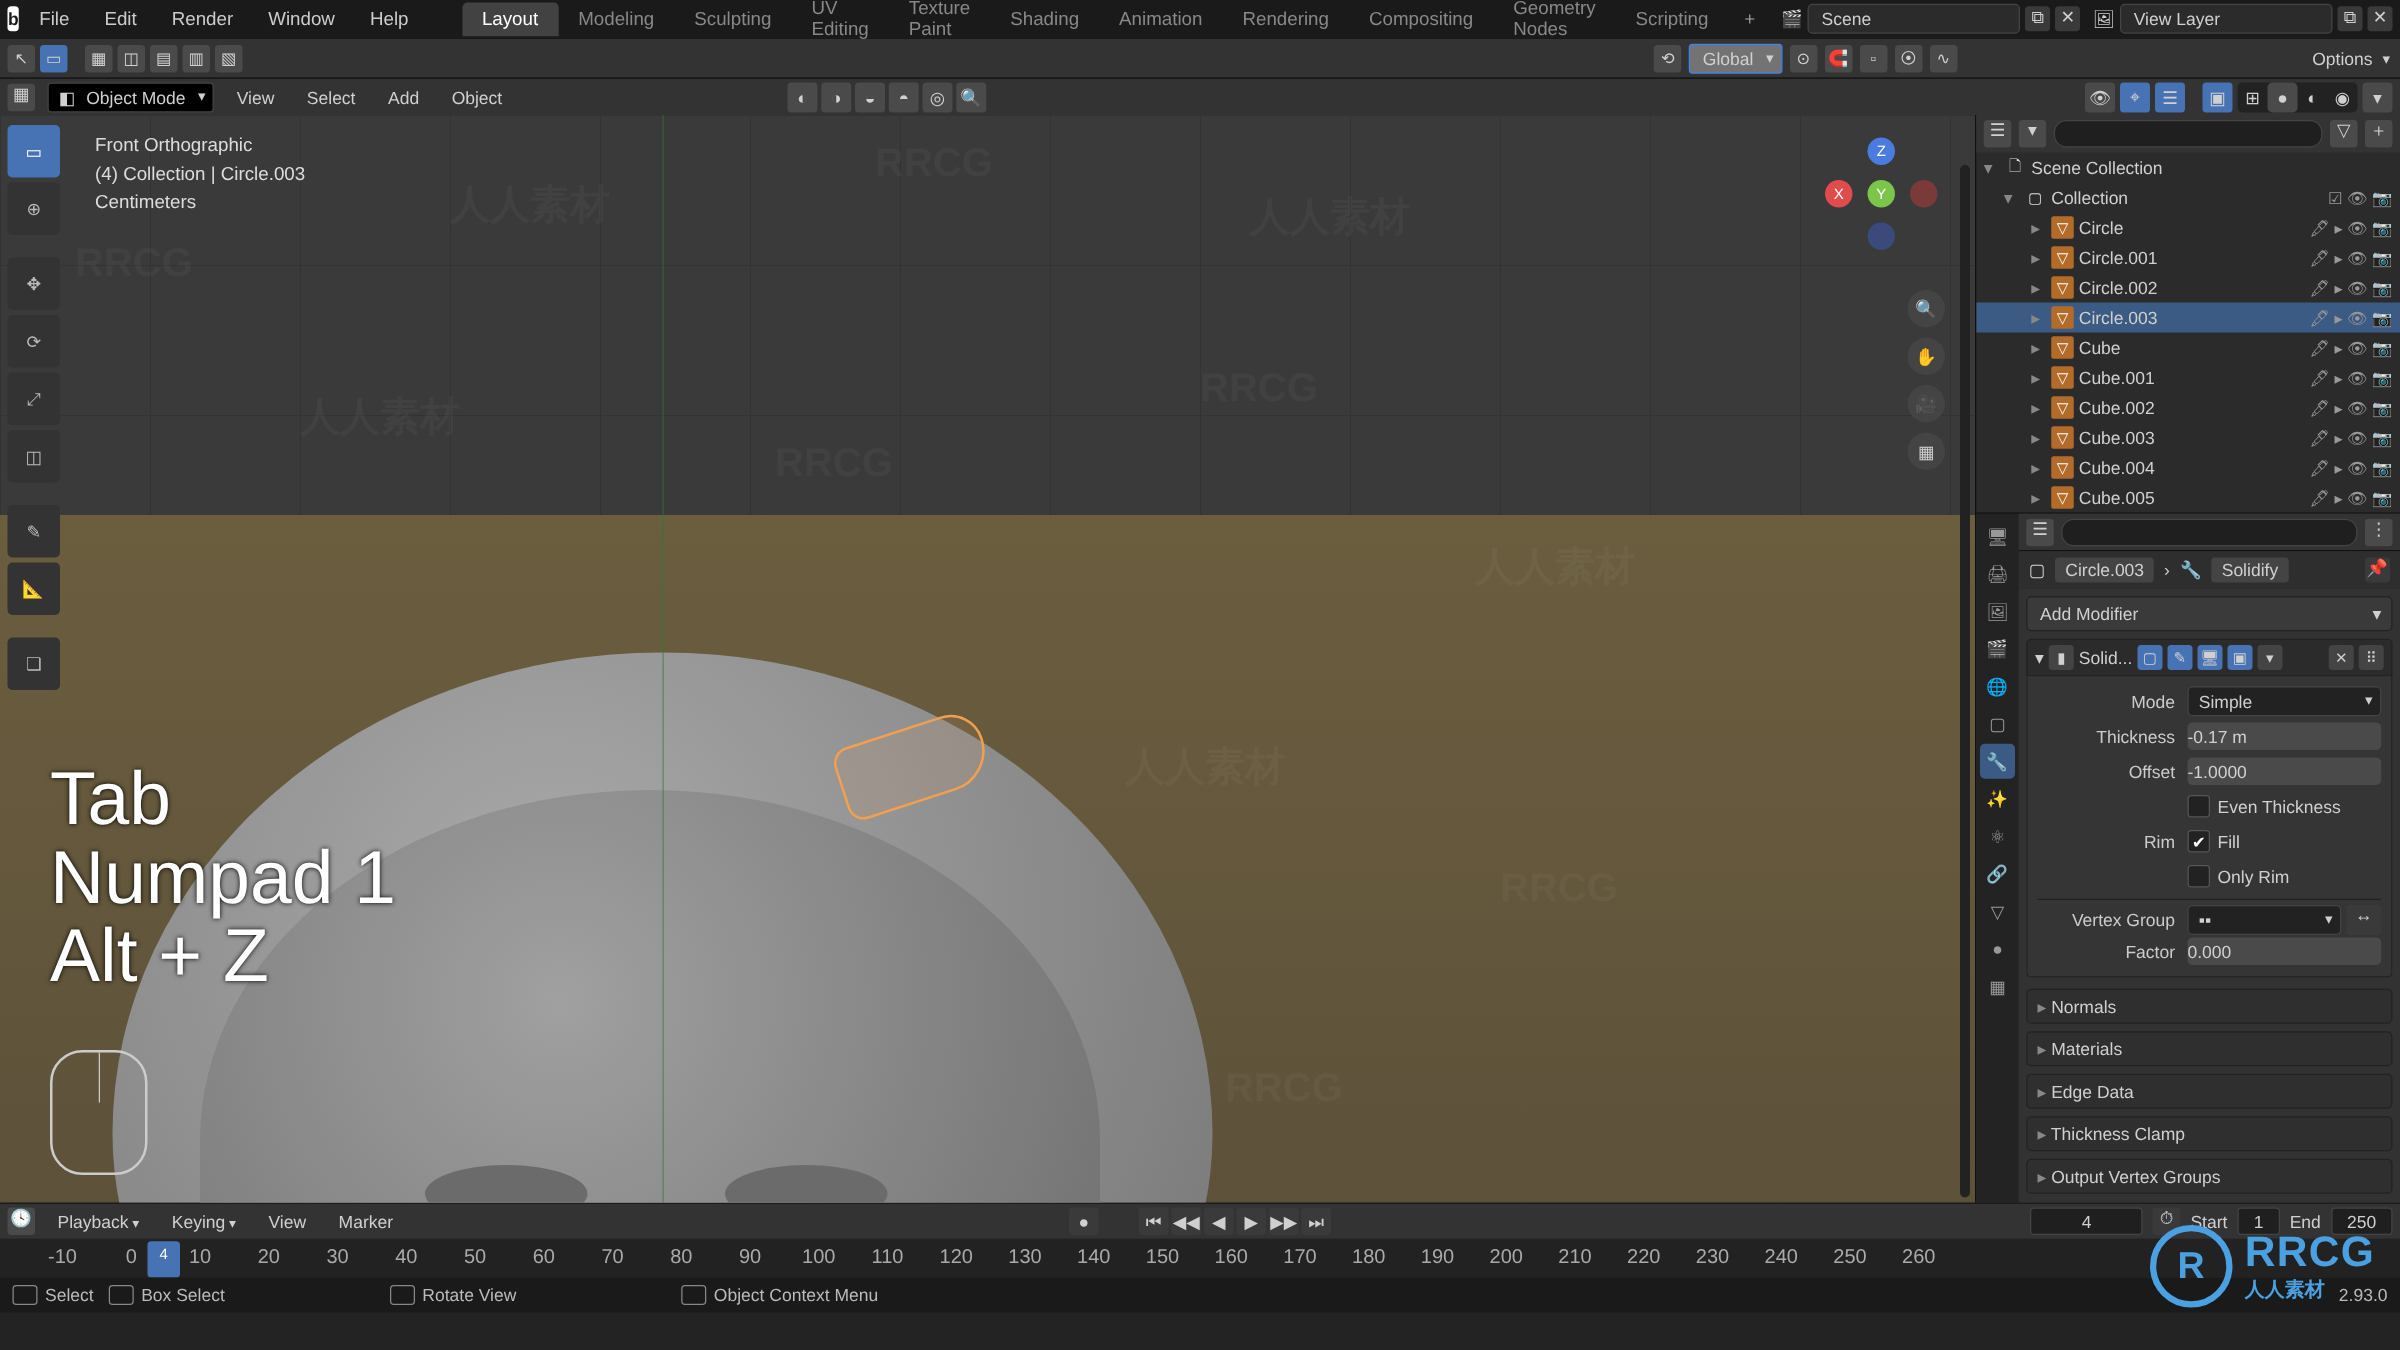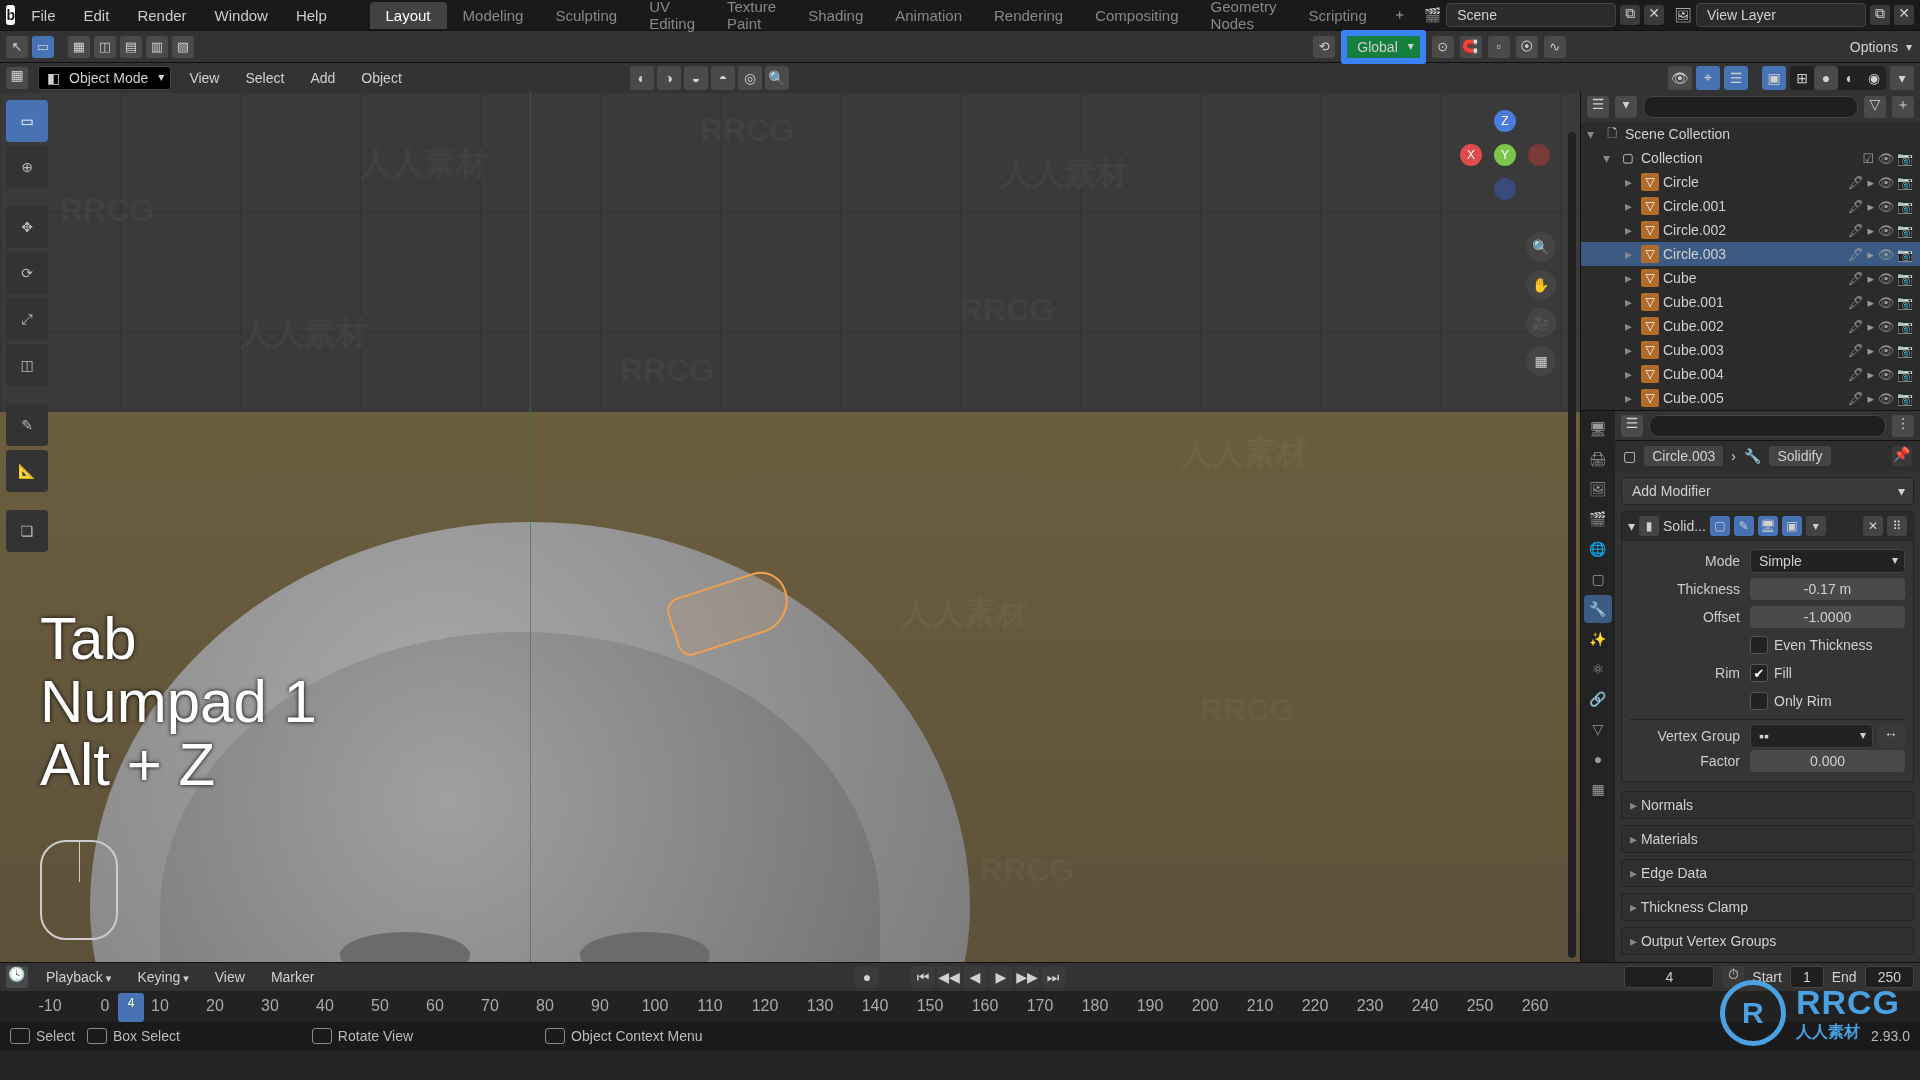--- a/index.html
+++ b/index.html
@@ -15,21 +15,21 @@
 
 .ws-tabs { height: 30px; background: #1a1a1a; border-top: 1px solid #000; display: flex; align-items: center; padding: 0 4px; }
 .ws-tab { padding: 5px 16px; color: #888; font-size: 15px; }
 .ws-tab.active { background: #424242; color: #fff; border-radius: 4px 4px 0 0; }
 .ws-tabs .plus { padding: 4px 10px; color: #aaa; }
 
 
 .header-bar { height: 32px; background: #333; display: flex; align-items: center; padding: 0 6px; gap: 4px; border-top: 1px solid #111; }
 .header-bar .btn { width: 22px; height: 22px; background: #4a4a4a; border-radius: 3px; display: flex; align-items: center; justify-content: center; font-size: 13px; }
 .header-bar .btn.active { background: #4772b3; }
-.header-bar .dropdown { background: #15803d; border: 6px solid #3b82f6; border-radius: 3px; padding: 3px 22px 3px 10px; position: relative; }
+.header-bar .dropdown { background: #737373; border: 1px solid #3b82f6; border-radius: 3px; padding: 3px 22px 3px 10px; position: relative; }
 .header-bar .dropdown::after { content: "▾"; position: absolute; right: 6px; top: 3px; font-size: 12px; }
 .header-bar .options { margin-left: auto; padding: 4px 16px 4px 10px; position: relative; }
 .header-bar .options::after { content: "▾"; position: absolute; right: 2px; top: 5px; font-size: 12px; }
 
 
 .editor-header { height: 30px; background: #333; display: flex; align-items: center; padding: 0 6px; gap: 10px; border-top: 1px solid #111; }
 .editor-header .mode { background: #000000; border: 1px solid #444; border-radius: 3px; padding: 3px 22px 3px 30px; position: relative; }
 .editor-header .mode::before { content: "◧"; position: absolute; left: 8px; top: 3px; }
 .editor-header .mode::after { content: "▾"; position: absolute; right: 6px; top: 3px; font-size: 12px; }
 .editor-header .menu { padding: 4px 8px; }
@@ -105,21 +105,21 @@
 .prop-panel .crumb .box { background: #444; border-radius: 3px; padding: 2px 8px; }
 .prop-panel .addmod { margin: 6px; background: #3a3a3a; border: 1px solid #222; border-radius: 4px; padding: 5px 10px; position: relative; }
 .prop-panel .addmod::after { content: "▾"; position: absolute; right: 8px; top: 5px; }
 .prop-panel .modhdr { margin: 0 6px; background: #2b2b2b; border: 1px solid #222; border-radius: 4px 4px 0 0; padding: 4px 6px; display: flex; align-items: center; gap: 4px; }
 .prop-panel .modhdr .mi { width: 20px; height: 20px; background: #444; border-radius: 3px; display: flex; align-items: center; justify-content: center; font-size: 12px; }
 .prop-panel .modhdr .mi.on { background: #4772b3; }
 .prop-panel .modhdr .x { margin-left: auto; }
 .prop-panel .modbody { margin: 0 6px 6px 6px; background: #353535; border: 1px solid #222; border-top: none; border-radius: 0 0 4px 4px; padding: 6px 8px; }
 .prop-panel .prow { display: flex; align-items: center; height: 28px; }
 .prop-panel .prow .lbl { flex: 0 0 120px; text-align: right; padding-right: 10px; color: #ccc; }
-.prop-panel .prow .val { flex: 1; background: #4a4a4a; border-radius: 4px; text-align: center; padding: 3px 0; }
+.prop-panel .prow .val { flex: 1; background: #4a4a4a; border-radius: 4px; text-align: left; padding: 3px 0; }
 .prop-panel .prow .drop { flex: 1; background: #222; border: 1px solid #444; border-radius: 4px; padding: 3px 8px; position: relative; }
 .prop-panel .prow .drop::after { content: "▾"; position: absolute; right: 6px; top: 3px; font-size: 12px; }
 .prop-panel .prow .chk { width: 18px; height: 18px; background: #222; border: 1px solid #555; border-radius: 3px; margin-right: 6px; display: inline-flex; align-items: center; justify-content: center; color: #fff; font-size: 13px; }
 .prop-panel .collapsible { margin: 3px 6px; background: #2f2f2f; border: 1px solid #222; border-radius: 4px; padding: 5px 8px; }
 .prop-panel .collapsible::before { content: "▸ "; color: #888; }
 
 
 .timeline { height: 60px; background: #2b2b2b; border-top: 1px solid #111; display: flex; flex-direction: column; }
 .timeline .thdr { height: 28px; display: flex; align-items: center; padding: 0 6px; gap: 10px; background: #333; }
 .timeline .thdr .menu { padding: 3px 8px; }
@@ -254,20 +254,25 @@
     <div class="watermark" style="left:700px;top:20px">RRCG</div>
     <div class="watermark" style="left:1000px;top:60px">人人素材</div>
     <div class="watermark" style="left:240px;top:220px">人人素材</div>
     <div class="watermark" style="left:620px;top:260px">RRCG</div>
     <div class="watermark" style="left:960px;top:200px">RRCG</div>
     <div class="watermark" style="left:1180px;top:340px">人人素材</div>
     <div class="watermark" style="left:900px;top:500px">人人素材</div>
     <div class="watermark" style="left:1200px;top:600px">RRCG</div>
     <div class="watermark" style="left:980px;top:760px">RRCG</div>
 
+    <div class="vp-info">
+      <div>Front Orthographic</div>
+      <div>(4) Collection | Circle.003</div>
+      <div>Centimeters</div>
+    </div>
 
     <div class="kb-overlay">
       <div>Tab</div>
       <div>Numpad 1</div>
       <div>Alt + Z</div>
     </div>
     <div class="mouse-icon"></div>
 
     <div class="tool-col">
       <div class="t active">▭</div>

